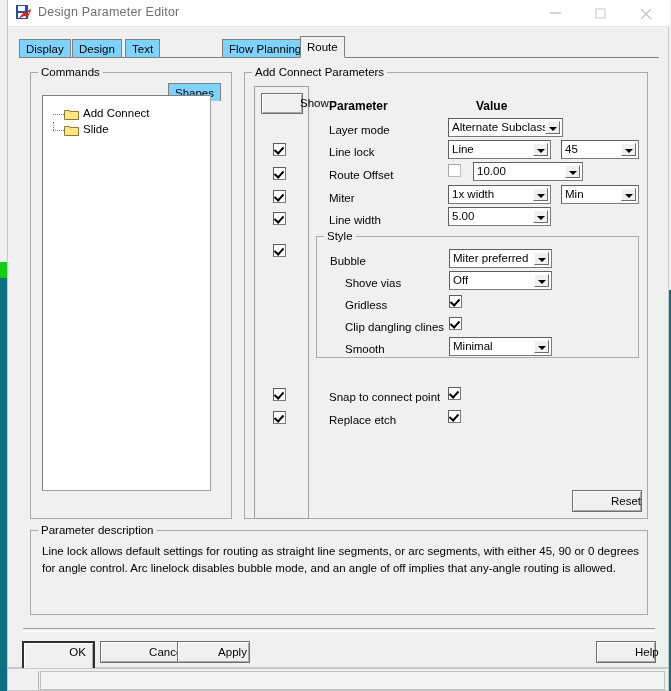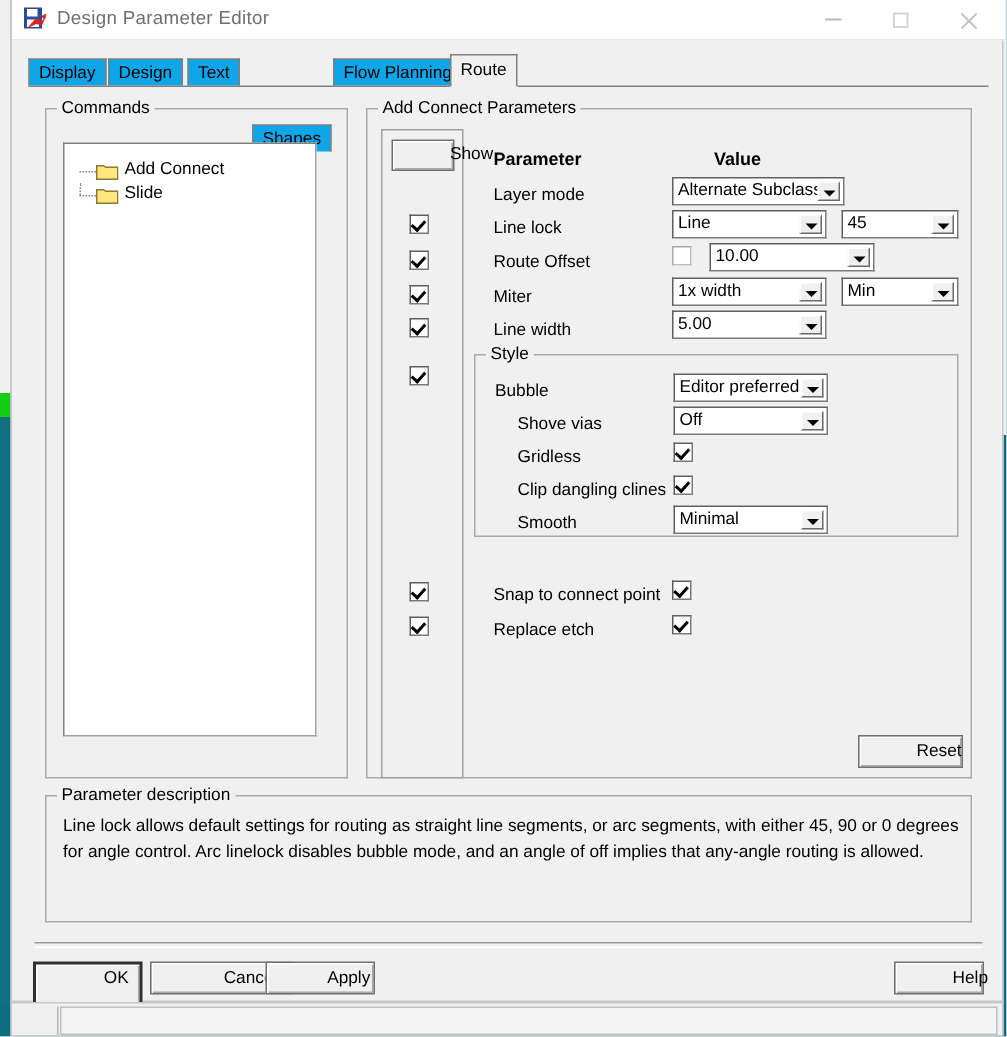--- a/index.html
+++ b/index.html
@@ -74,21 +74,21 @@
     position: absolute;
     left: 11px; top: 36px;
     width: 640px; height: 22px;
   }
   .tab {
     position: absolute;
     top: 3px;
     height: 18px;
     line-height: 18px;
     padding: 0 6px;
-    background: #0ea5e9;
+    background: #7dd3fc;
     border: 1px solid #7f7f7f;
     border-bottom: none;
     font-size: 11.5px;
     color: #000;
     box-sizing: border-box;
     white-space: nowrap;
     cursor: default;
   }
   .tab.selected {
     top: 0px;
@@ -429,21 +429,21 @@
       <div class="combo" style="left:203px; top:134px; width:103px;">
         <span class="ctext">5.00</span>
         <span class="carrowbox"></span>
       </div>
 
       <div class="group" style="left:71px; top:163px; width:323px; height:122px;">
         <div class="legend">Style</div>
 
         <div class="plabel" style="left:13px; top:17px;">Bubble</div>
         <div class="combo" style="left:132px; top:12px; width:103px;">
-          <span class="ctext">Editor preferred</span>
+          <span class="ctext">Miter preferred</span>
           <span class="carrowbox"></span>
         </div>
 
         <div class="plabel" style="left:28px; top:39px;">Shove vias</div>
         <div class="combo" style="left:132px; top:34px; width:103px;">
           <span class="ctext">Off</span>
           <span class="carrowbox"></span>
         </div>
 
         <div class="plabel" style="left:28px; top:61px;">Gridless</div>

